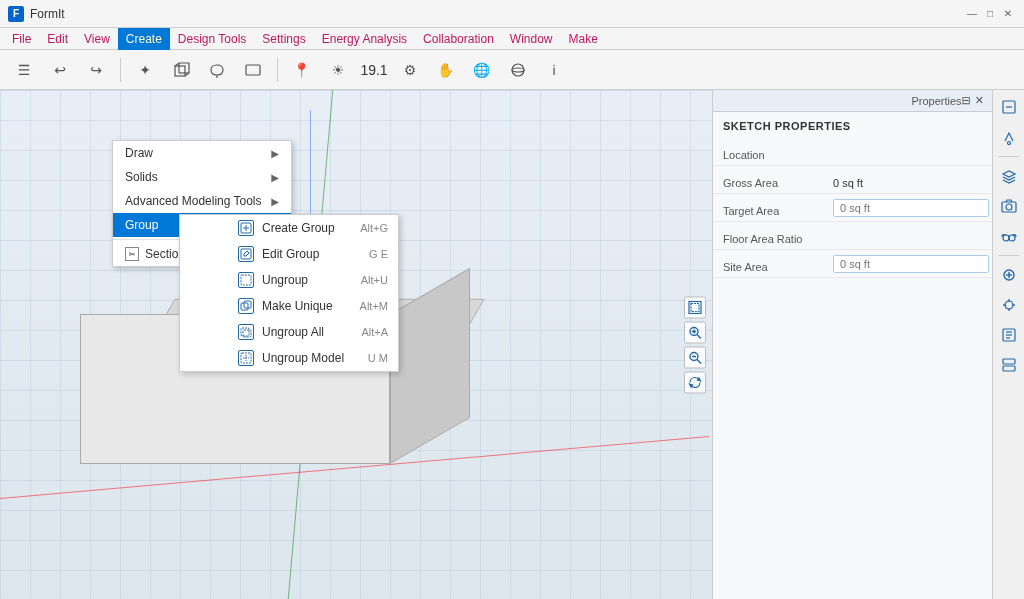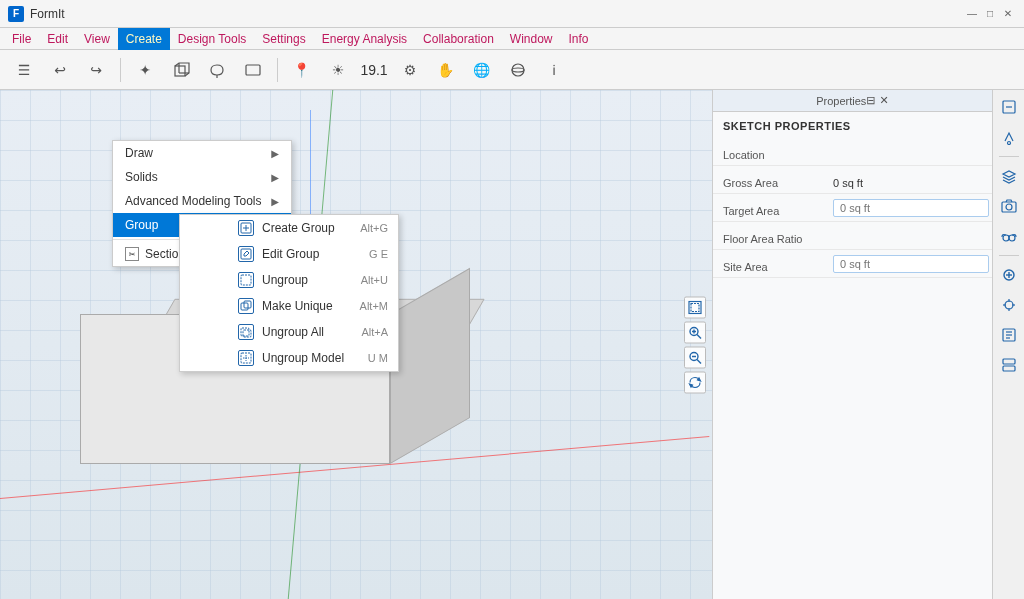--- a/index.html
+++ b/index.html
@@ -93,21 +93,21 @@
       border-left: 1px solid #ccc;
       display: flex;
       flex-direction: column;
     }
     .panel-header {
       background: #e8eef5;
       border-bottom: 1px solid #ccc;
       padding: 4px 8px;
       display: flex;
       align-items: center;
-      justify-content: center;
+      justify-content: flex-end;
     }
     .panel-title { font-size: 11px; font-weight: normal; color: #555; }
     .panel-header-btns { display: flex; gap: 4px; }
     .panel-header-btn { font-size: 11px; color: #555; cursor: pointer; }
 
     .panel-section-title {
       font-size: 11px;
       font-weight: bold;
       color: #333;
       padding: 8px 10px 6px;
@@ -256,21 +256,21 @@
 <div class="menu-bar">
   <div class="menu-item">File</div>
   <div class="menu-item">Edit</div>
   <div class="menu-item">View</div>
   <div class="menu-item active">Create</div>
   <div class="menu-item">Design Tools</div>
   <div class="menu-item">Settings</div>
   <div class="menu-item">Energy Analysis</div>
   <div class="menu-item">Collaboration</div>
   <div class="menu-item">Window</div>
-  <div class="menu-item">Info</div>
+  <div class="menu-item">Make</div>
 </div>
 
 <div class="toolbar">
   <div class="toolbar-btn">☰</div>
   <div class="toolbar-btn">↩</div>
   <div class="toolbar-btn">↪</div>
   <div class="toolbar-sep"></div>
   <div class="toolbar-btn">✦</div>
   <div class="toolbar-btn">
     <svg width="18" height="18" viewBox="0 0 18 18" fill="none" stroke="#555" stroke-width="1.2">

